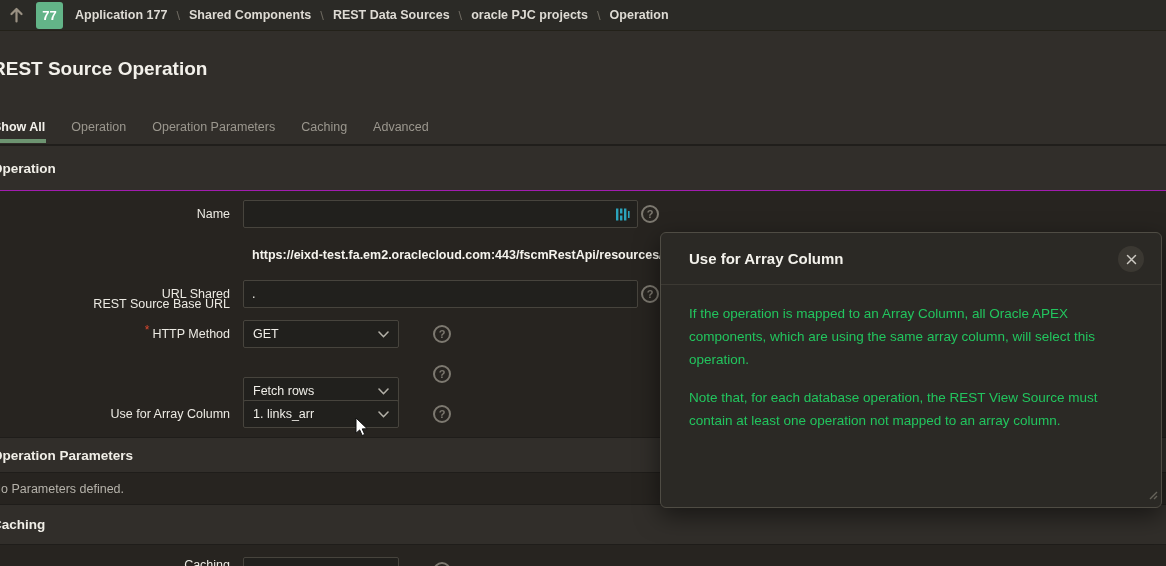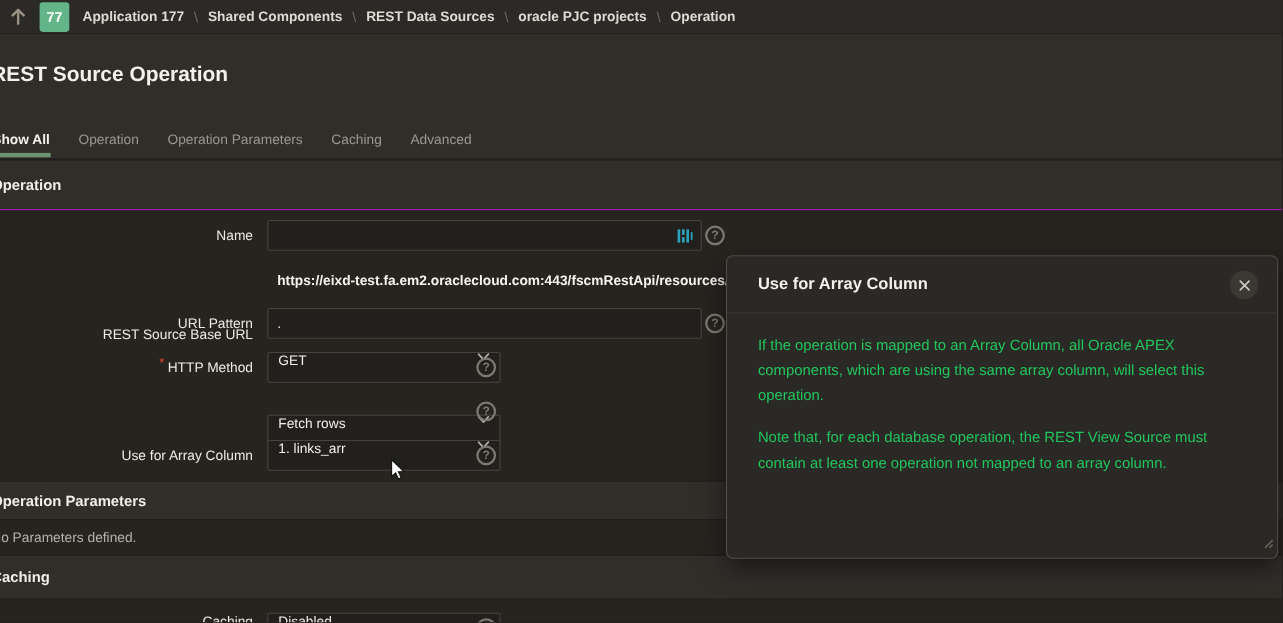--- a/index.html
+++ b/index.html
@@ -70,23 +70,23 @@
     background:#21201d; border:1px solid #47443d; border-radius:2px;
     display:flex; align-items:center;
   }
   .input-wrap input {
     flex:1; height:100%; background:transparent; border:none; outline:none;
     color:#f0eee8; font-size:12.5px; font-family:inherit; padding:0 8px;
   }
   .input-wrap .trail-icon { margin-right:7px; display:flex; align-items:center; }
 
   .select {
-    position:absolute; left:243px; width:212px; height:28px;
+    position:absolute; left:243px; width:156px; height:28px;
     background:#21201d; border:1px solid #47443d; border-radius:2px;
-    display:flex; align-items:flex-start; justify-content:space-between;
+    display:flex; align-items:center; justify-content:space-between;
     padding:0 9px; cursor:pointer;
   }
   .select .sel-value { font-size:12.5px; color:#f0eee8; white-space:nowrap; }
 
   .help {
     position:absolute; width:18px; height:18px; border:2px solid #7d7970;
     border-radius:50%; color:#7d7970; font-size:11px; font-weight:bold;
     display:flex; align-items:center; justify-content:center; cursor:pointer;
     background:transparent;
   }
@@ -173,21 +173,21 @@
           <rect x="9" y="1.5" width="2.4" height="12" fill="#2ba3bb"></rect>
           <rect x="13" y="4" width="1.6" height="7" fill="#2ba3bb"></rect>
         </svg>
       </span>
     </div>
     <div class="help" style="left:641px; top:14px;">?</div>
 
     <label class="fld-label" style="top:70px;margin-top:36px;">REST Source Base URL</label>
     <div class="static-value" style="top:57px;">https://eixd-test.fa.em2.oraclecloud.com:443/fscmRestApi/resources/1</div>
 
-    <label class="fld-label" style="top:96px;">URL Pattern</label>
+    <label class="fld-label" style="top:96px;">URL Shared</label>
     <div class="input-wrap" style="top:89px;">
       <input type="text" value="." style="">
     </div>
     <div class="help" style="left:641px; top:94px;">?</div>
 
     <label class="fld-label" style="top:136px;"><span class="req">*</span><span>HTTP Method</span></label>
     <div class="select" style="top:129px;">
       <span class="sel-value">GET</span>
       <svg width="11" height="7" viewBox="0 0 11 7">
           <path d="M1 1 L5.5 5.7 L10 1" stroke="#b3b0a8" stroke-width="1.6" fill="none" stroke-linecap="round"></path>

